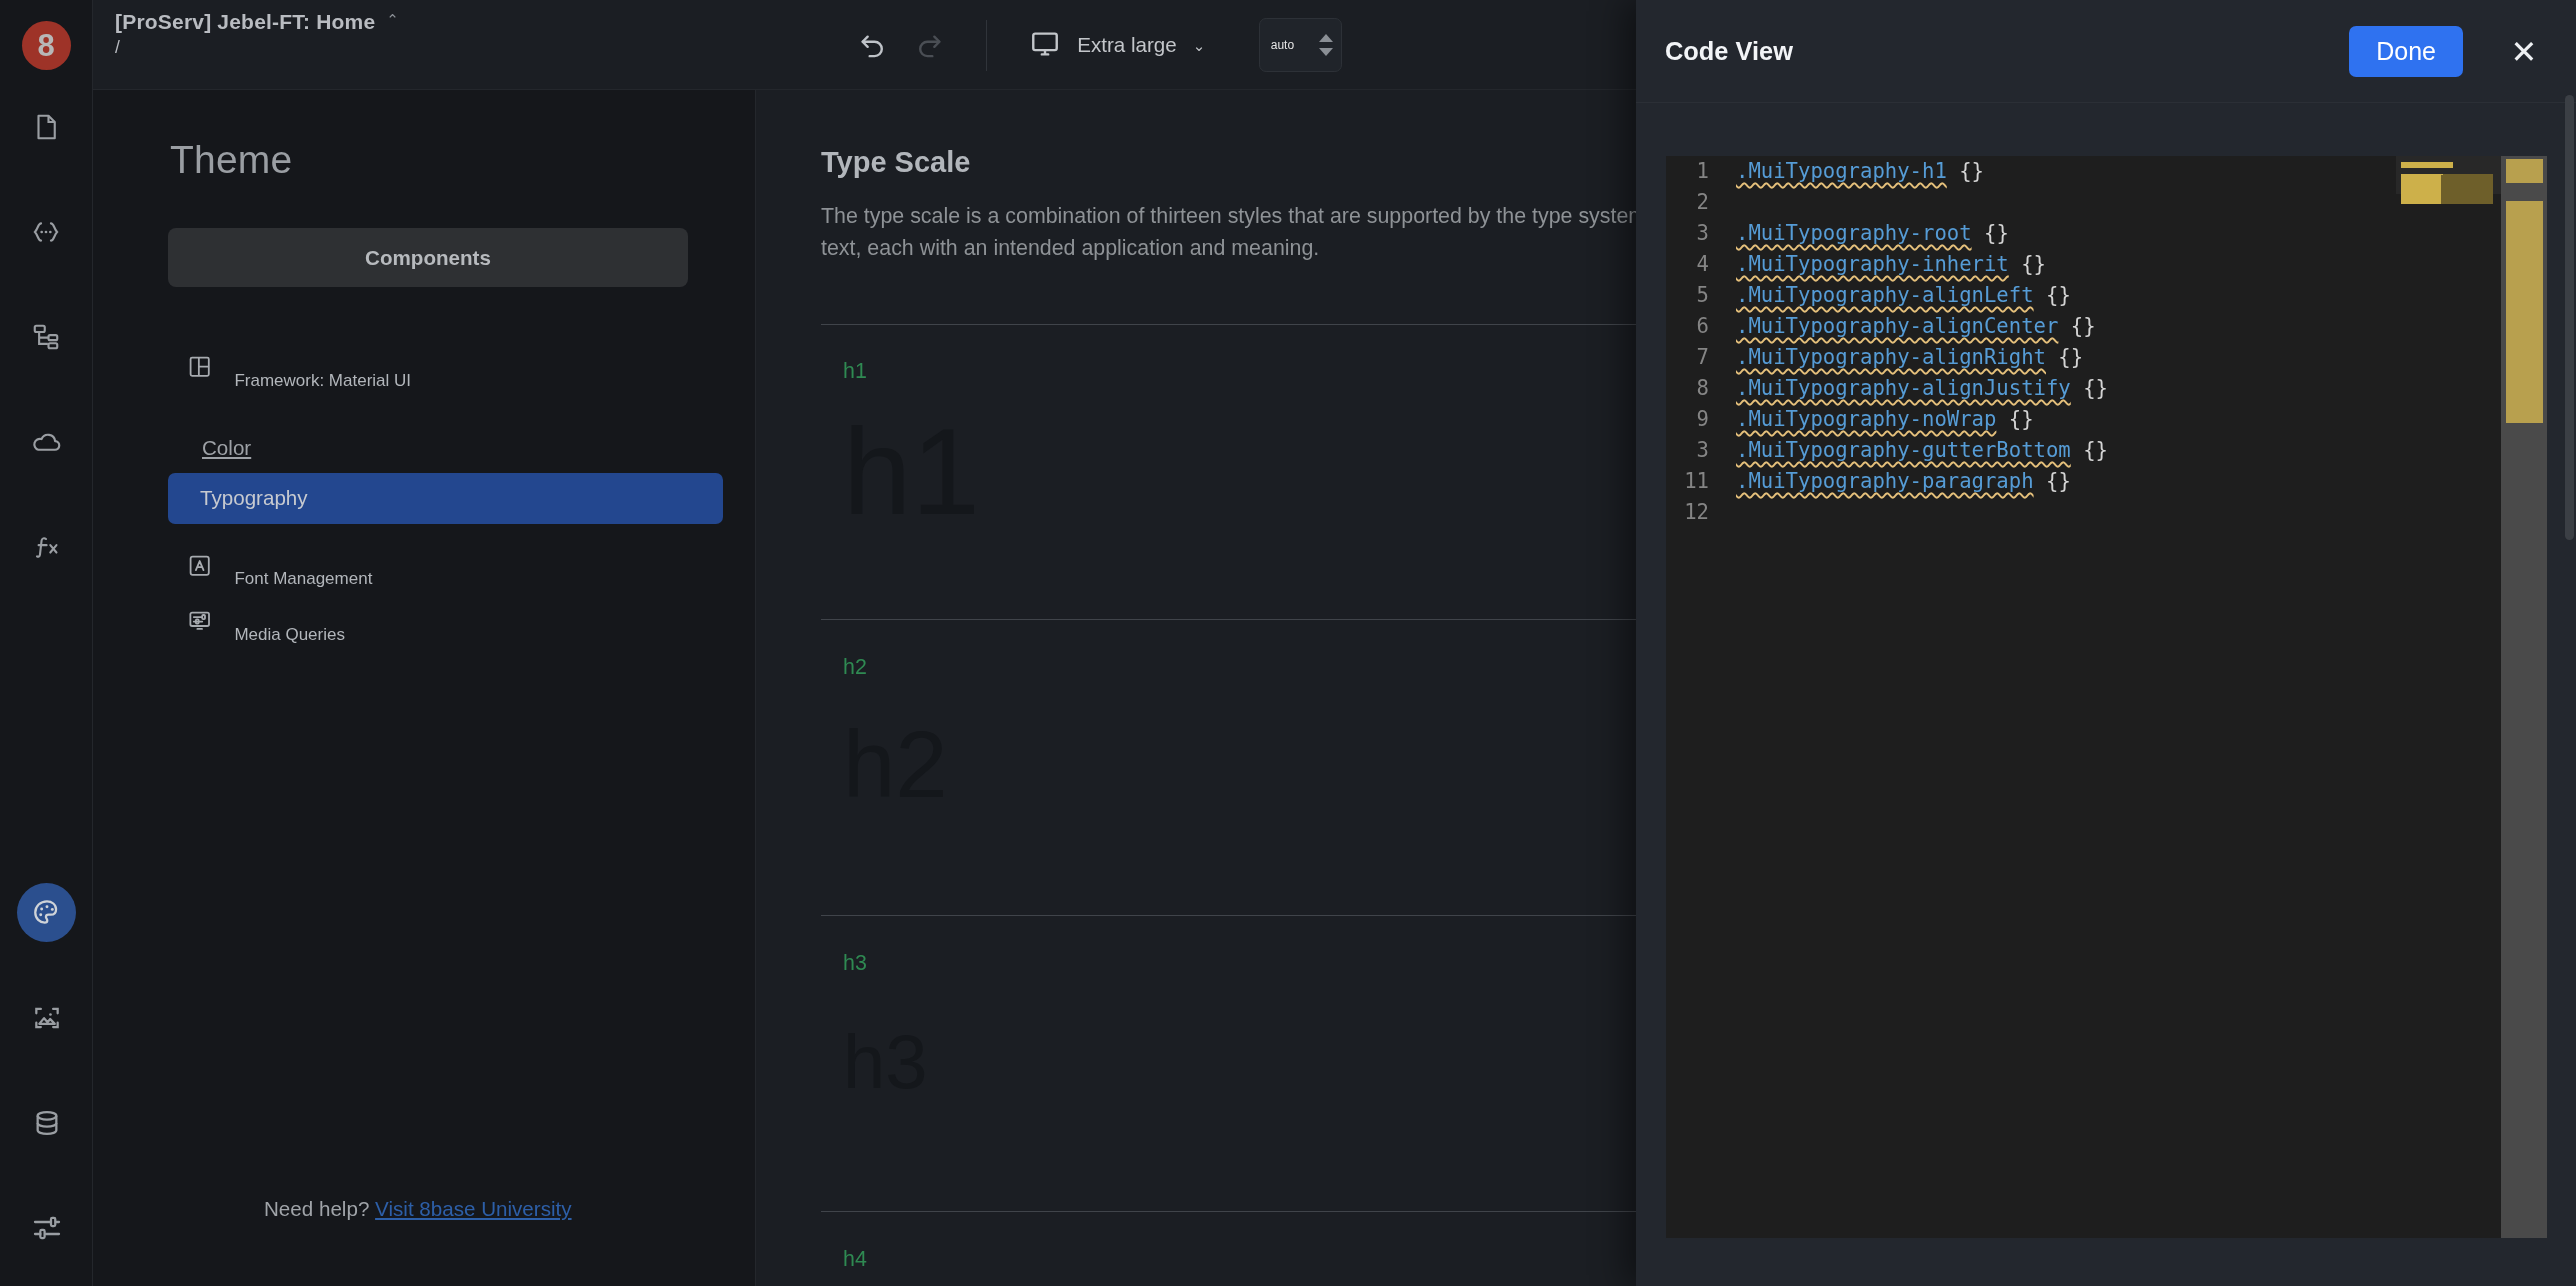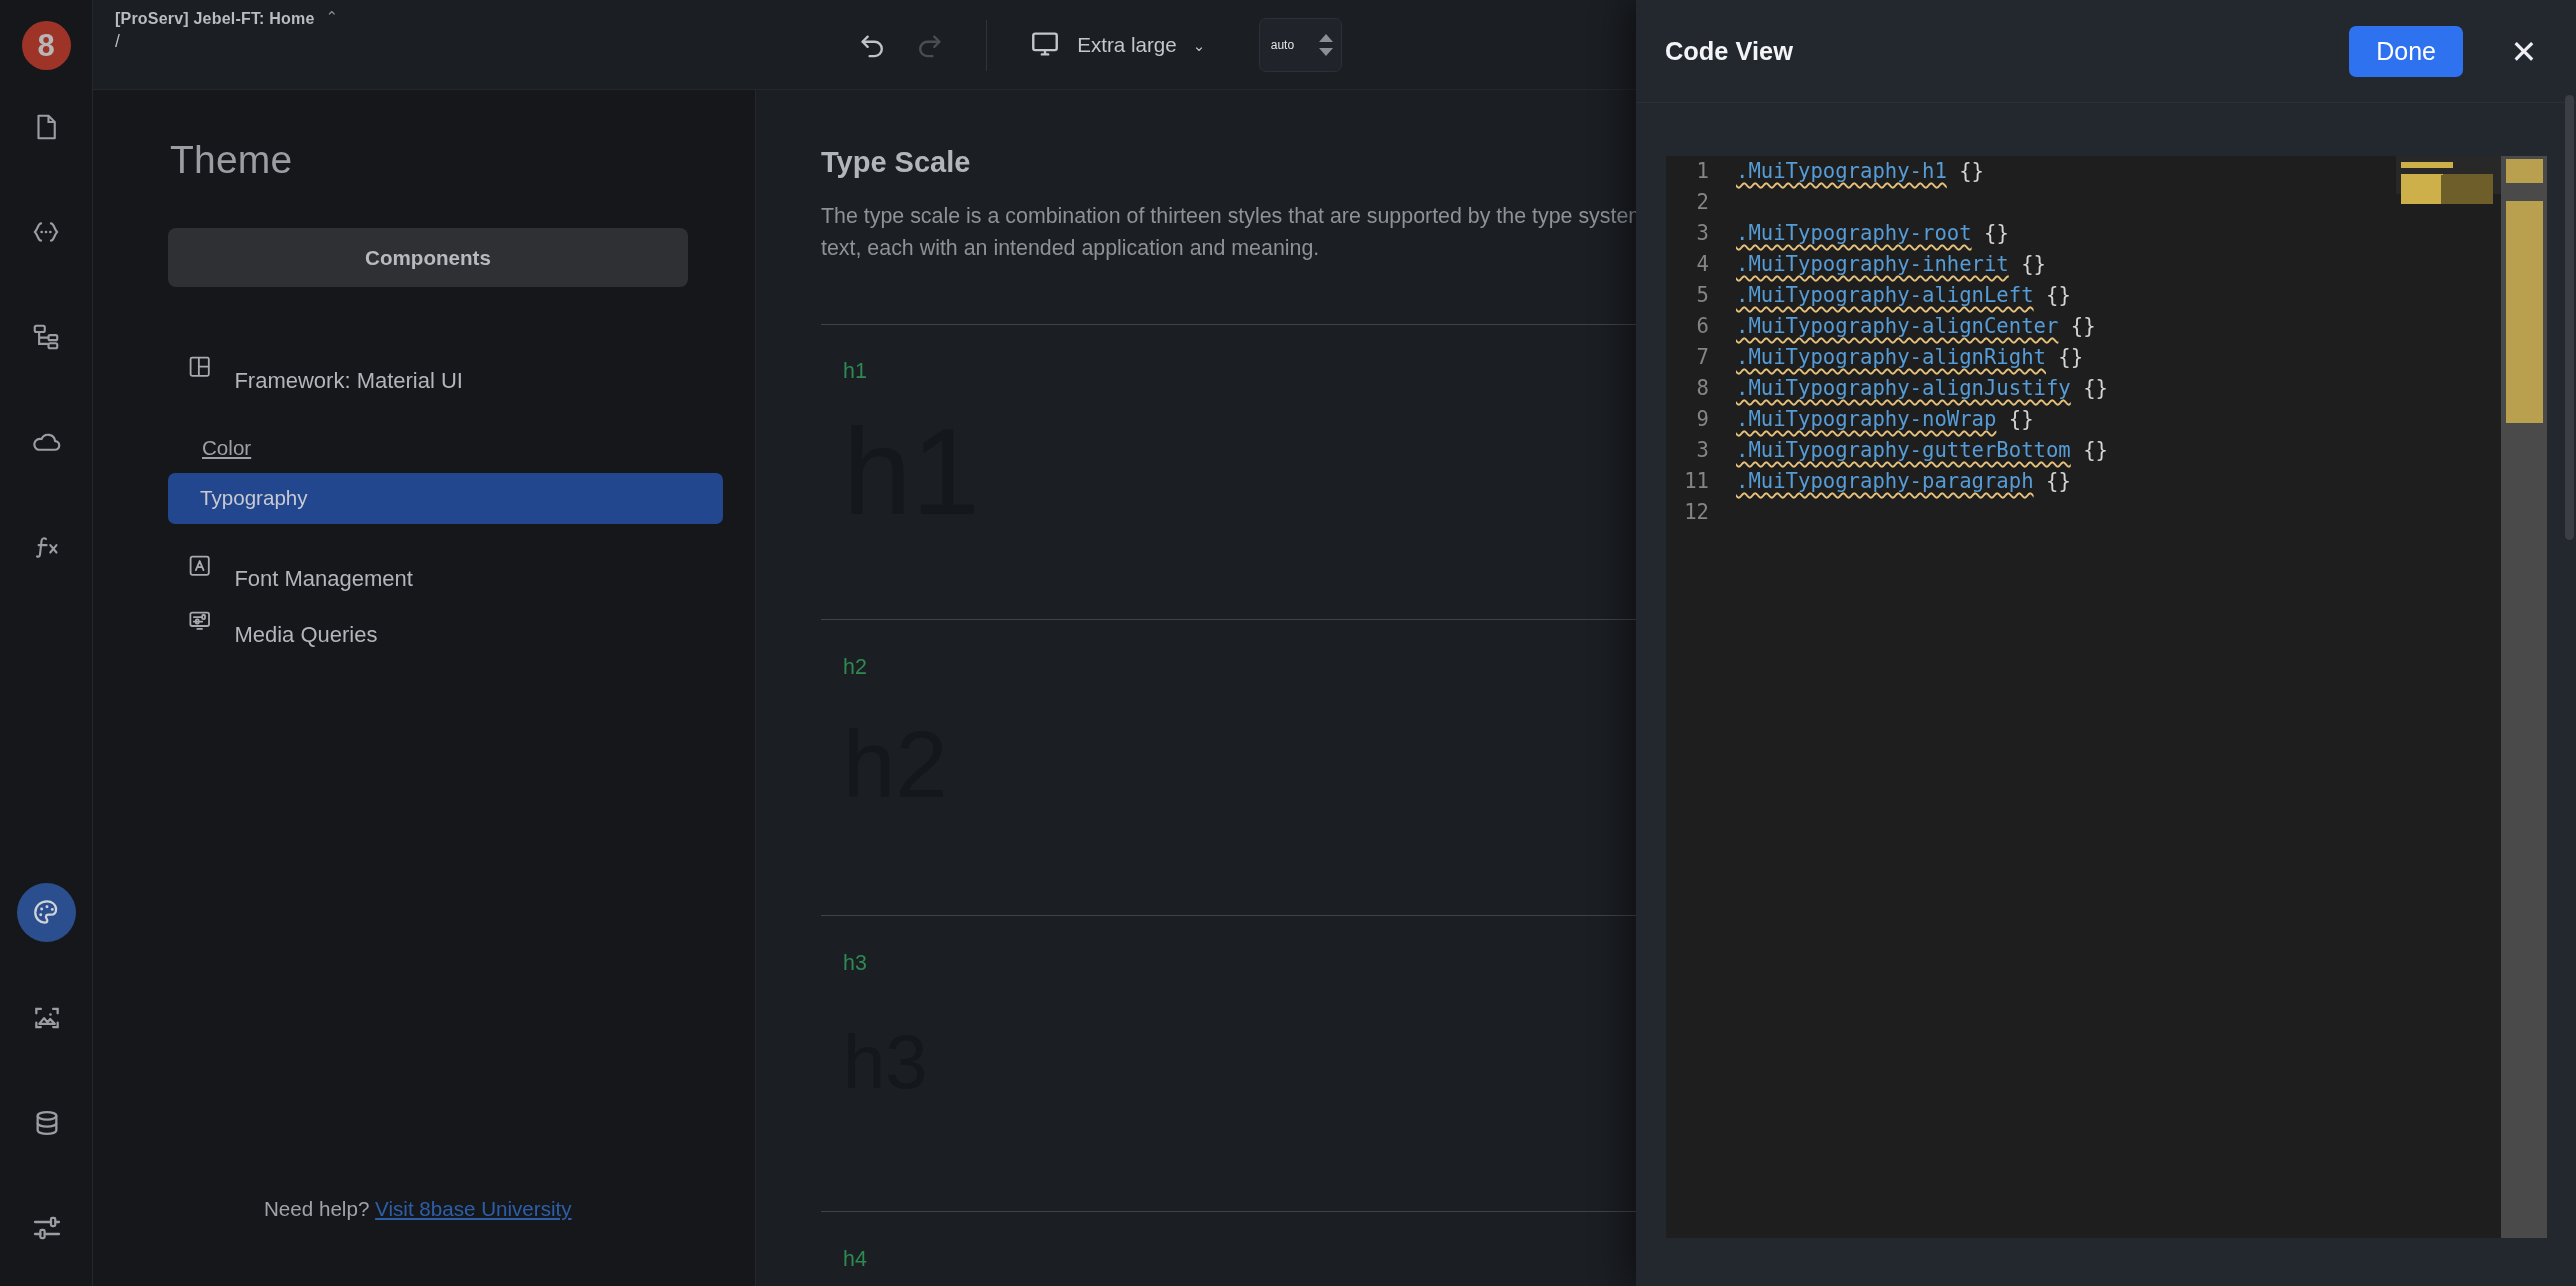--- a/index.html
+++ b/index.html
@@ -42,21 +42,21 @@
   
   .topbar {
     position: absolute; left: 93px; top: 0; right: 0; height: 90px;
     background: #1b1e23; border-bottom: 0.8px solid #24272c;
   }
   .proj {
     position: absolute; left: 22px; top: 9.5px;
     display: flex; flex-direction: column; gap: 3.2px;
   }
   .proj-row { display: flex; align-items: center; gap: 11px; }
-  .proj-name { color: #b9bcc1; font-size: 16px; font-weight: 700; letter-spacing: 0.2px; }
+  .proj-name { color: #b9bcc1; font-size: 21px; font-weight: 700; letter-spacing: 0.2px; }
   .proj-caret { color: #8e9399; font-size: 15px; line-height: 1; margin-top: -3.2px; }
   .proj-path { color: #b9bcc1; font-size: 17.5px; }
 
   .tb-center {
     position: absolute; left: 754px; top: 0; height: 90px;
     display: flex; align-items: center; gap: 4px;
   }
   .icon-btn {
     width: 52px; height: 52px;
     display: flex; align-items: center; justify-content: center;
@@ -94,21 +94,21 @@
     font-size: 20.6px; font-weight: 700;
   }
   .seg .on  { background: #86868a; color: #272a2e; border-radius: 8px 0 0 8px; }
   .seg .off { background: #2e3033; color: #b7babe; }
 
   .nav { margin-top: 57px; }
   .nav-row {
     display: flex; align-items: center; gap: 22px;
     height: 49px; margin: 0 32px 0 75px; padding: 0 19px; border-radius: 7.1px;
   }
-  .nav-row .txt { color: #b2b6bb; font-size: 22px; margin-top: 24px; }
+  .nav-row .txt { color: #b2b6bb; font-size: 17px; margin-top: 24px; }
   .nav-sub {
     margin: 14.3px 32px 0 109px; color: #9da1a6; font-size: 20.6px; height: 40px;
     display: flex; align-items: center; padding-left: 0; text-decoration: underline;
   }
   .nav-item-sel {
     margin: 4.8px 32px 0 75px; height: 51px; background: #23478f; border-radius: 7.1px;
     display: flex; align-items: center; padding-left: 32px;
   }
   .nav-item-sel .txt { color: #c7cad0; font-size: 20.6px; }
   .nav-gap { height: 20.6px; }

